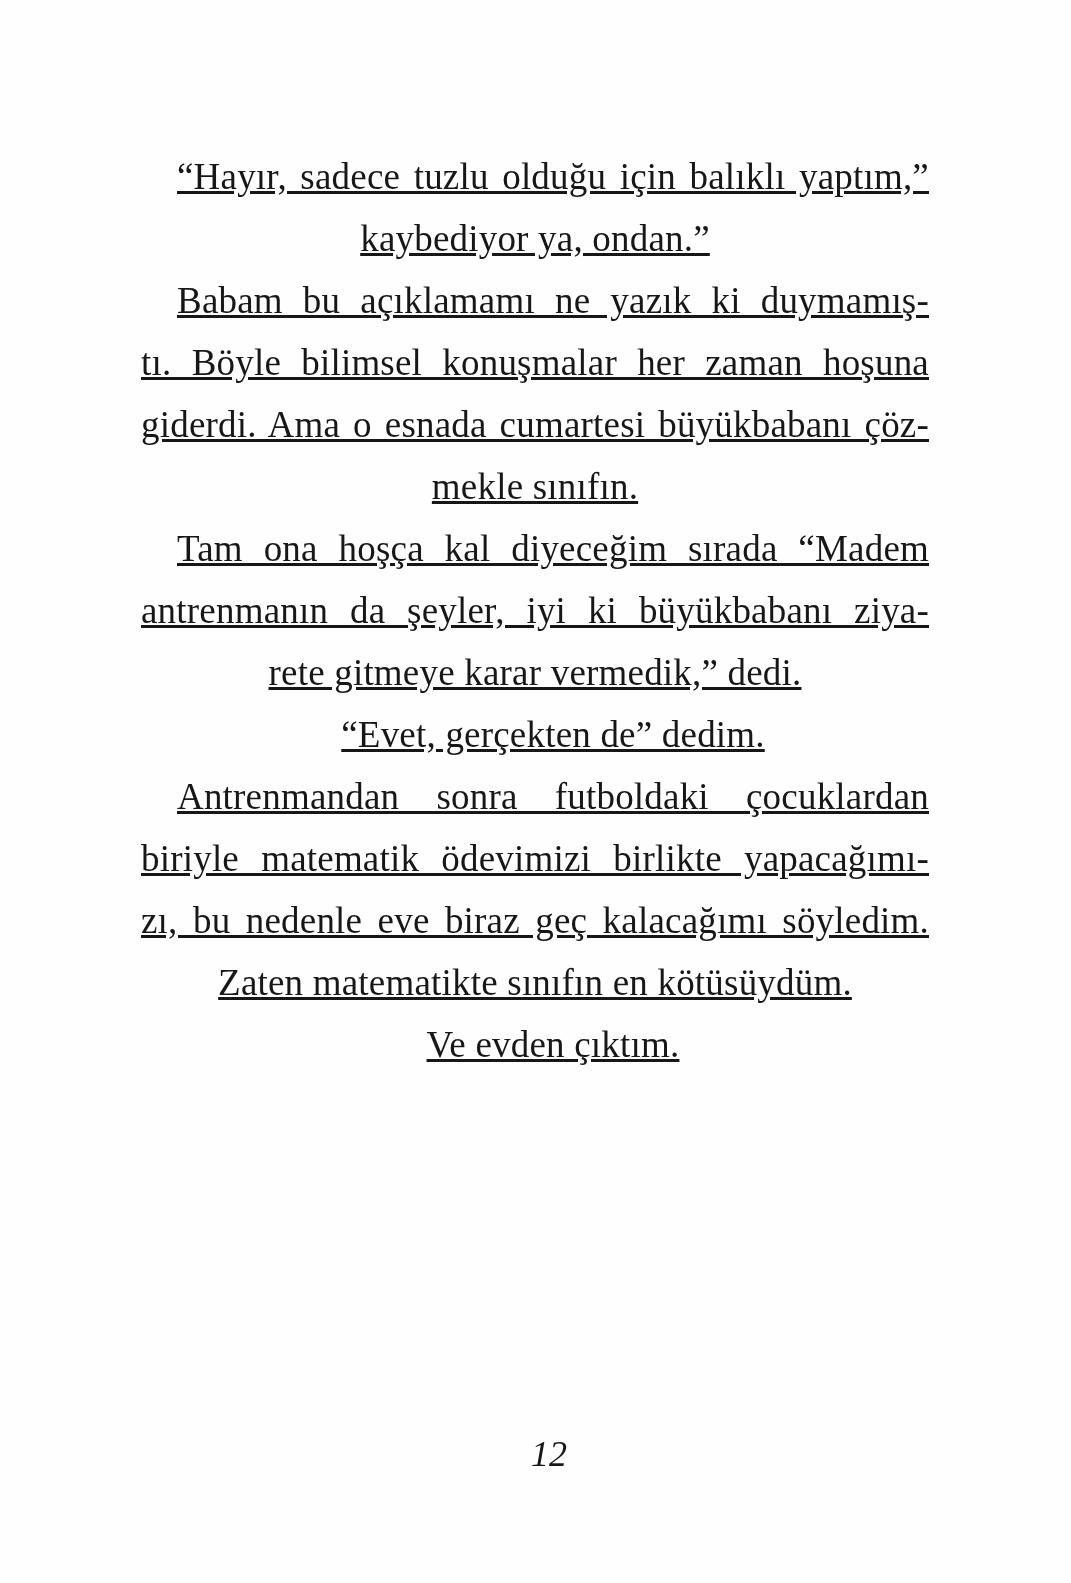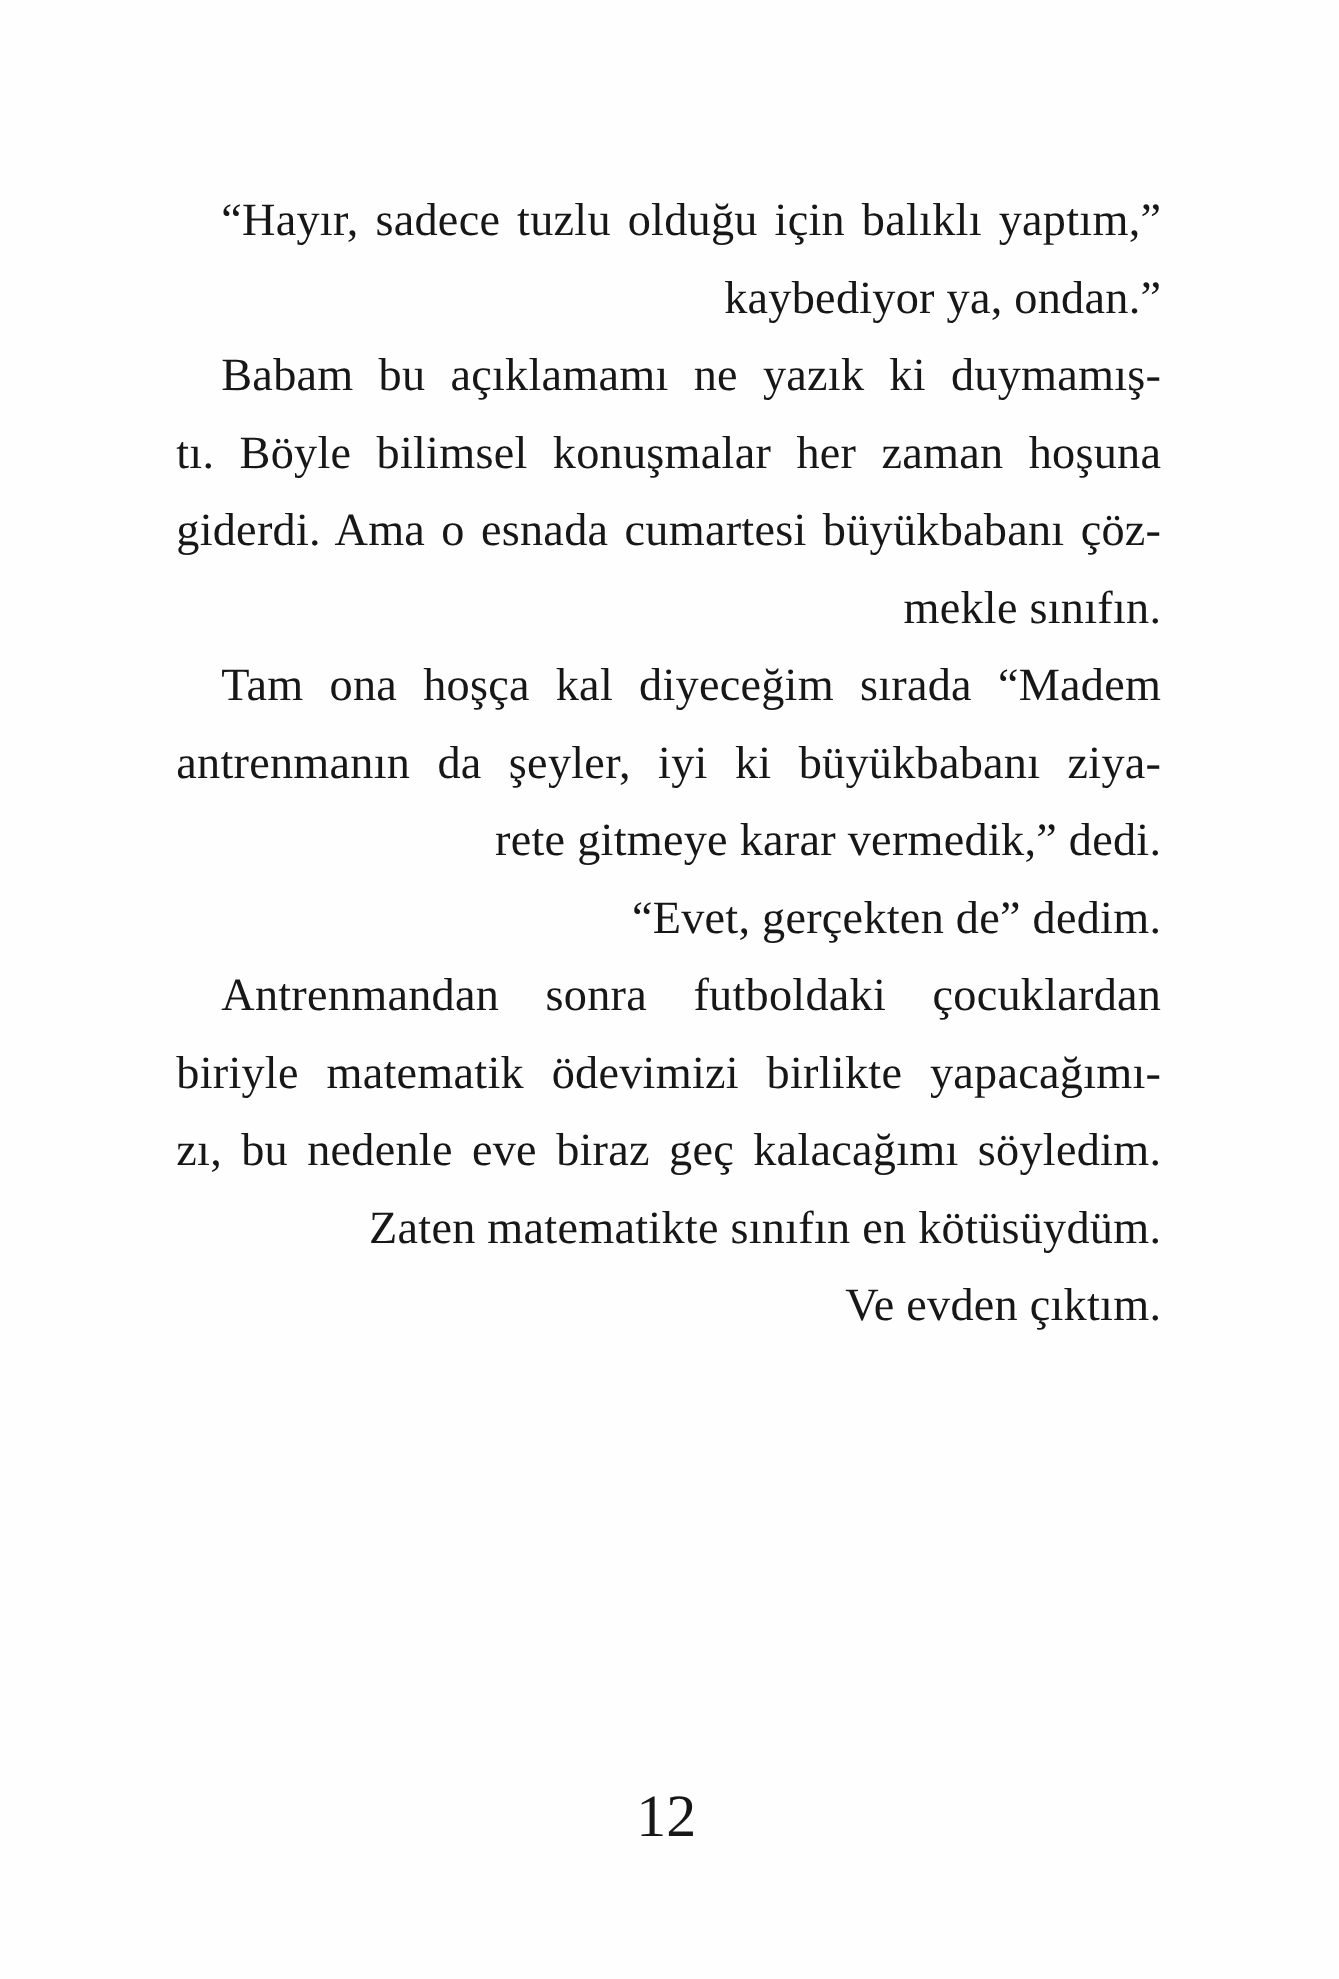--- a/index.html
+++ b/index.html
@@ -22,46 +22,48 @@
   }
   .text-block {
     position: absolute;
     left: 141px;
     top: 146px;
     width: 788px;
   }
   .para {
     margin: 0;
     padding: 0;
+    text-decoration: underline;
   }
   .line {
     font-size: 37px;
     line-height: 62px;
     height: 62px;
     white-space: nowrap;
     letter-spacing: 0.2px;
-    text-align: right;
+    text-align: center;
   }
   .jst {
     white-space: normal;
     text-align: justify;
     text-align-last: justify;
   }
   .ind {
     text-indent: 36px;
   }
   .pagenum {
     position: absolute;
     top: 1432px;
-    left: 139px;
+    left: 155px;
     width: 788px;
     text-align: center;
-    font-size: 48px;
+    font-size: 36px;
     line-height: 44px;
     color: #171717;
+    font-style: italic;
   }
 </style>
 </head>
 <body>
 
 <div class="page">
   <div class="text-block">
 
     <div class="para">
       <div class="line jst ind">“Hayır, sadece tuzlu olduğu için balıklı yaptım,”</div>

